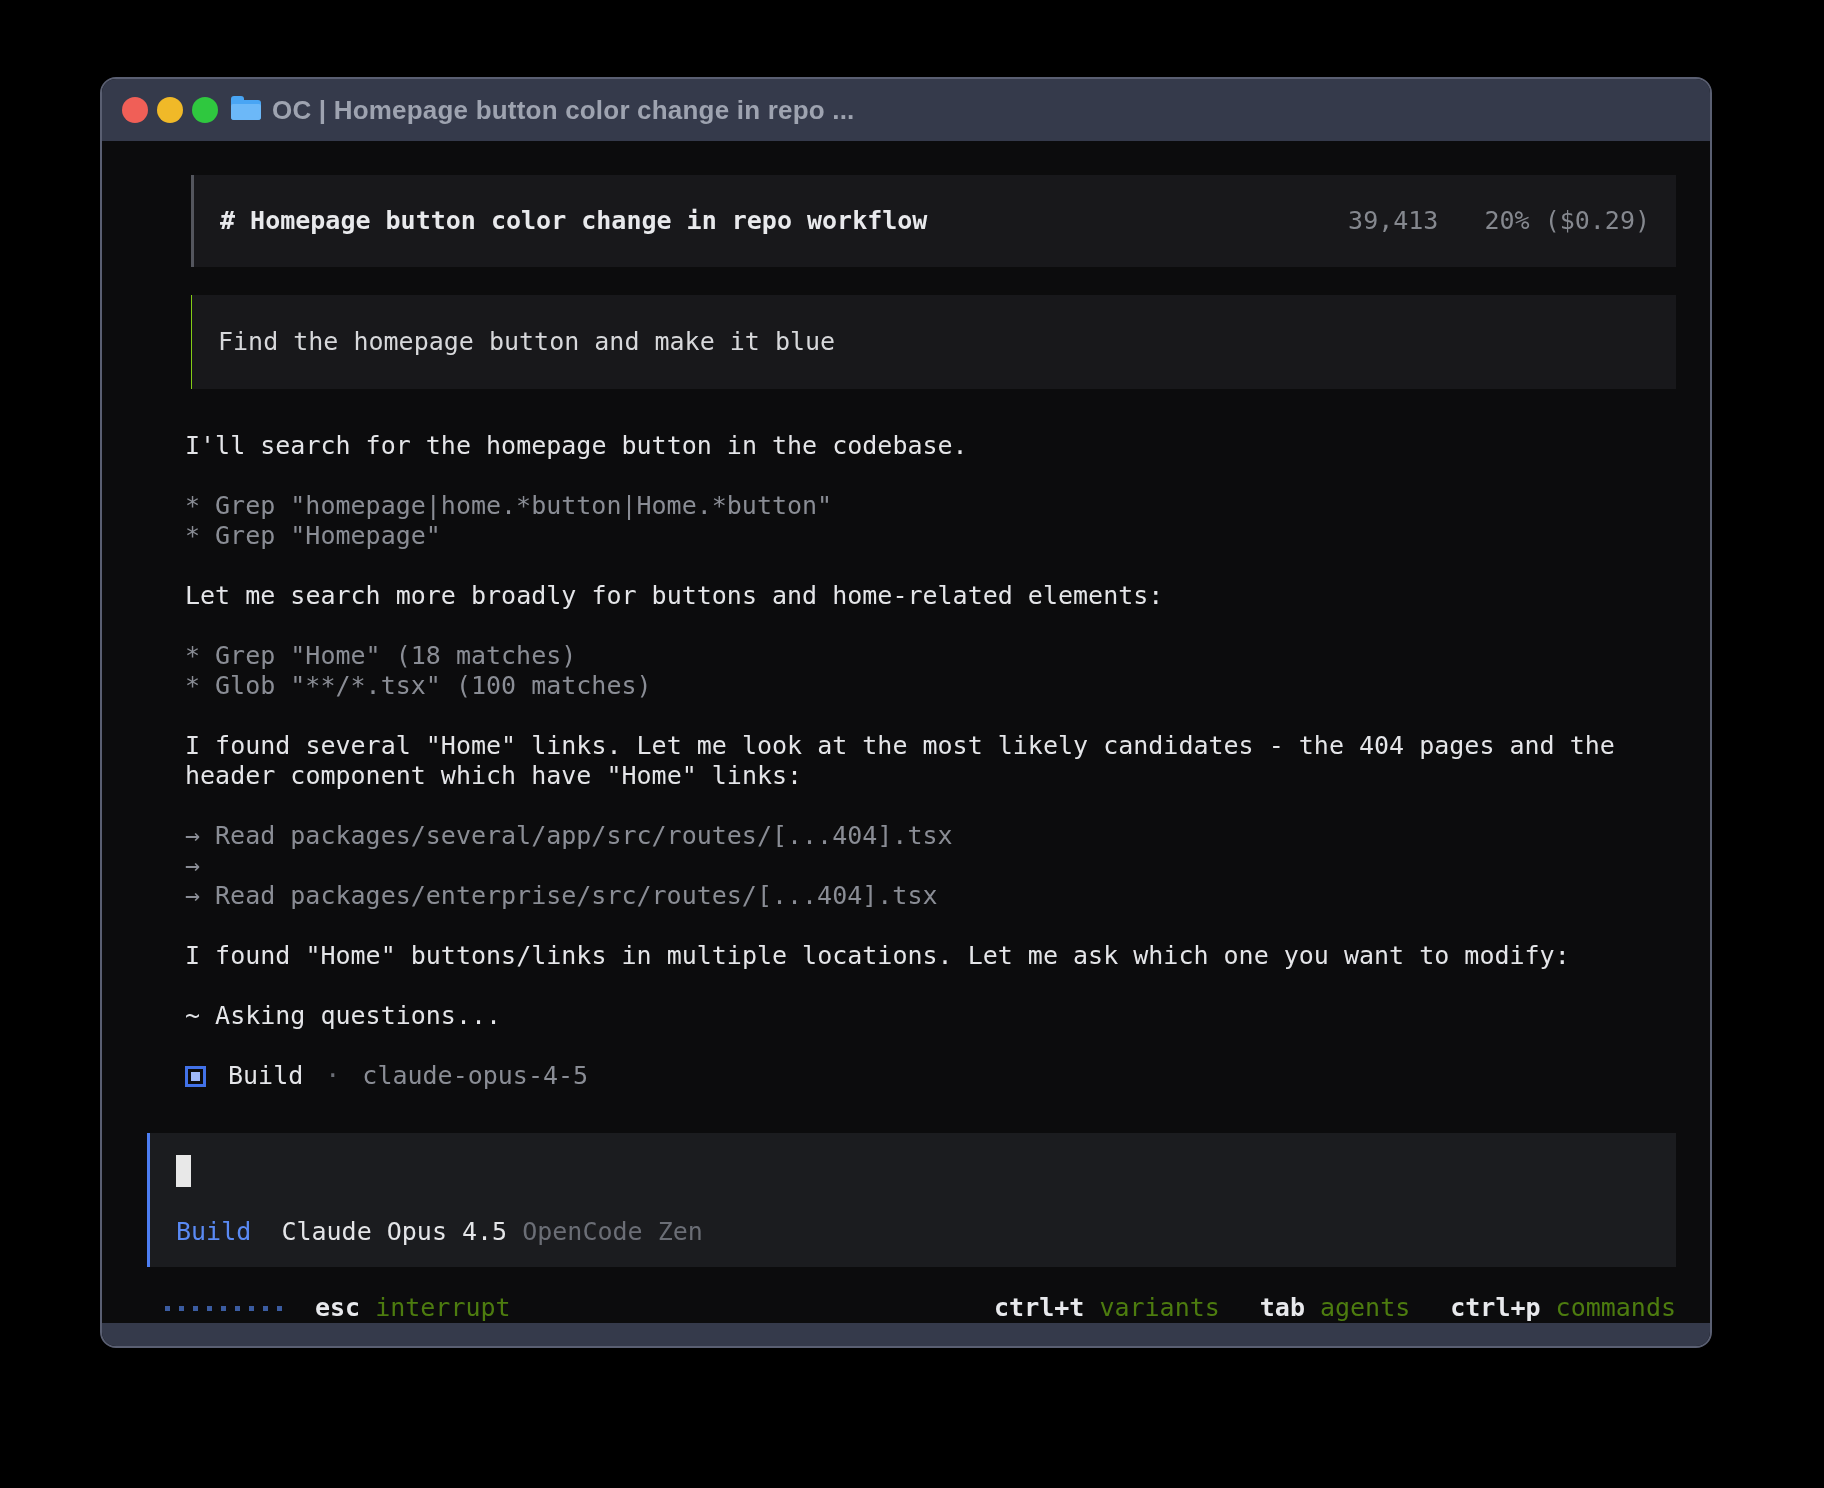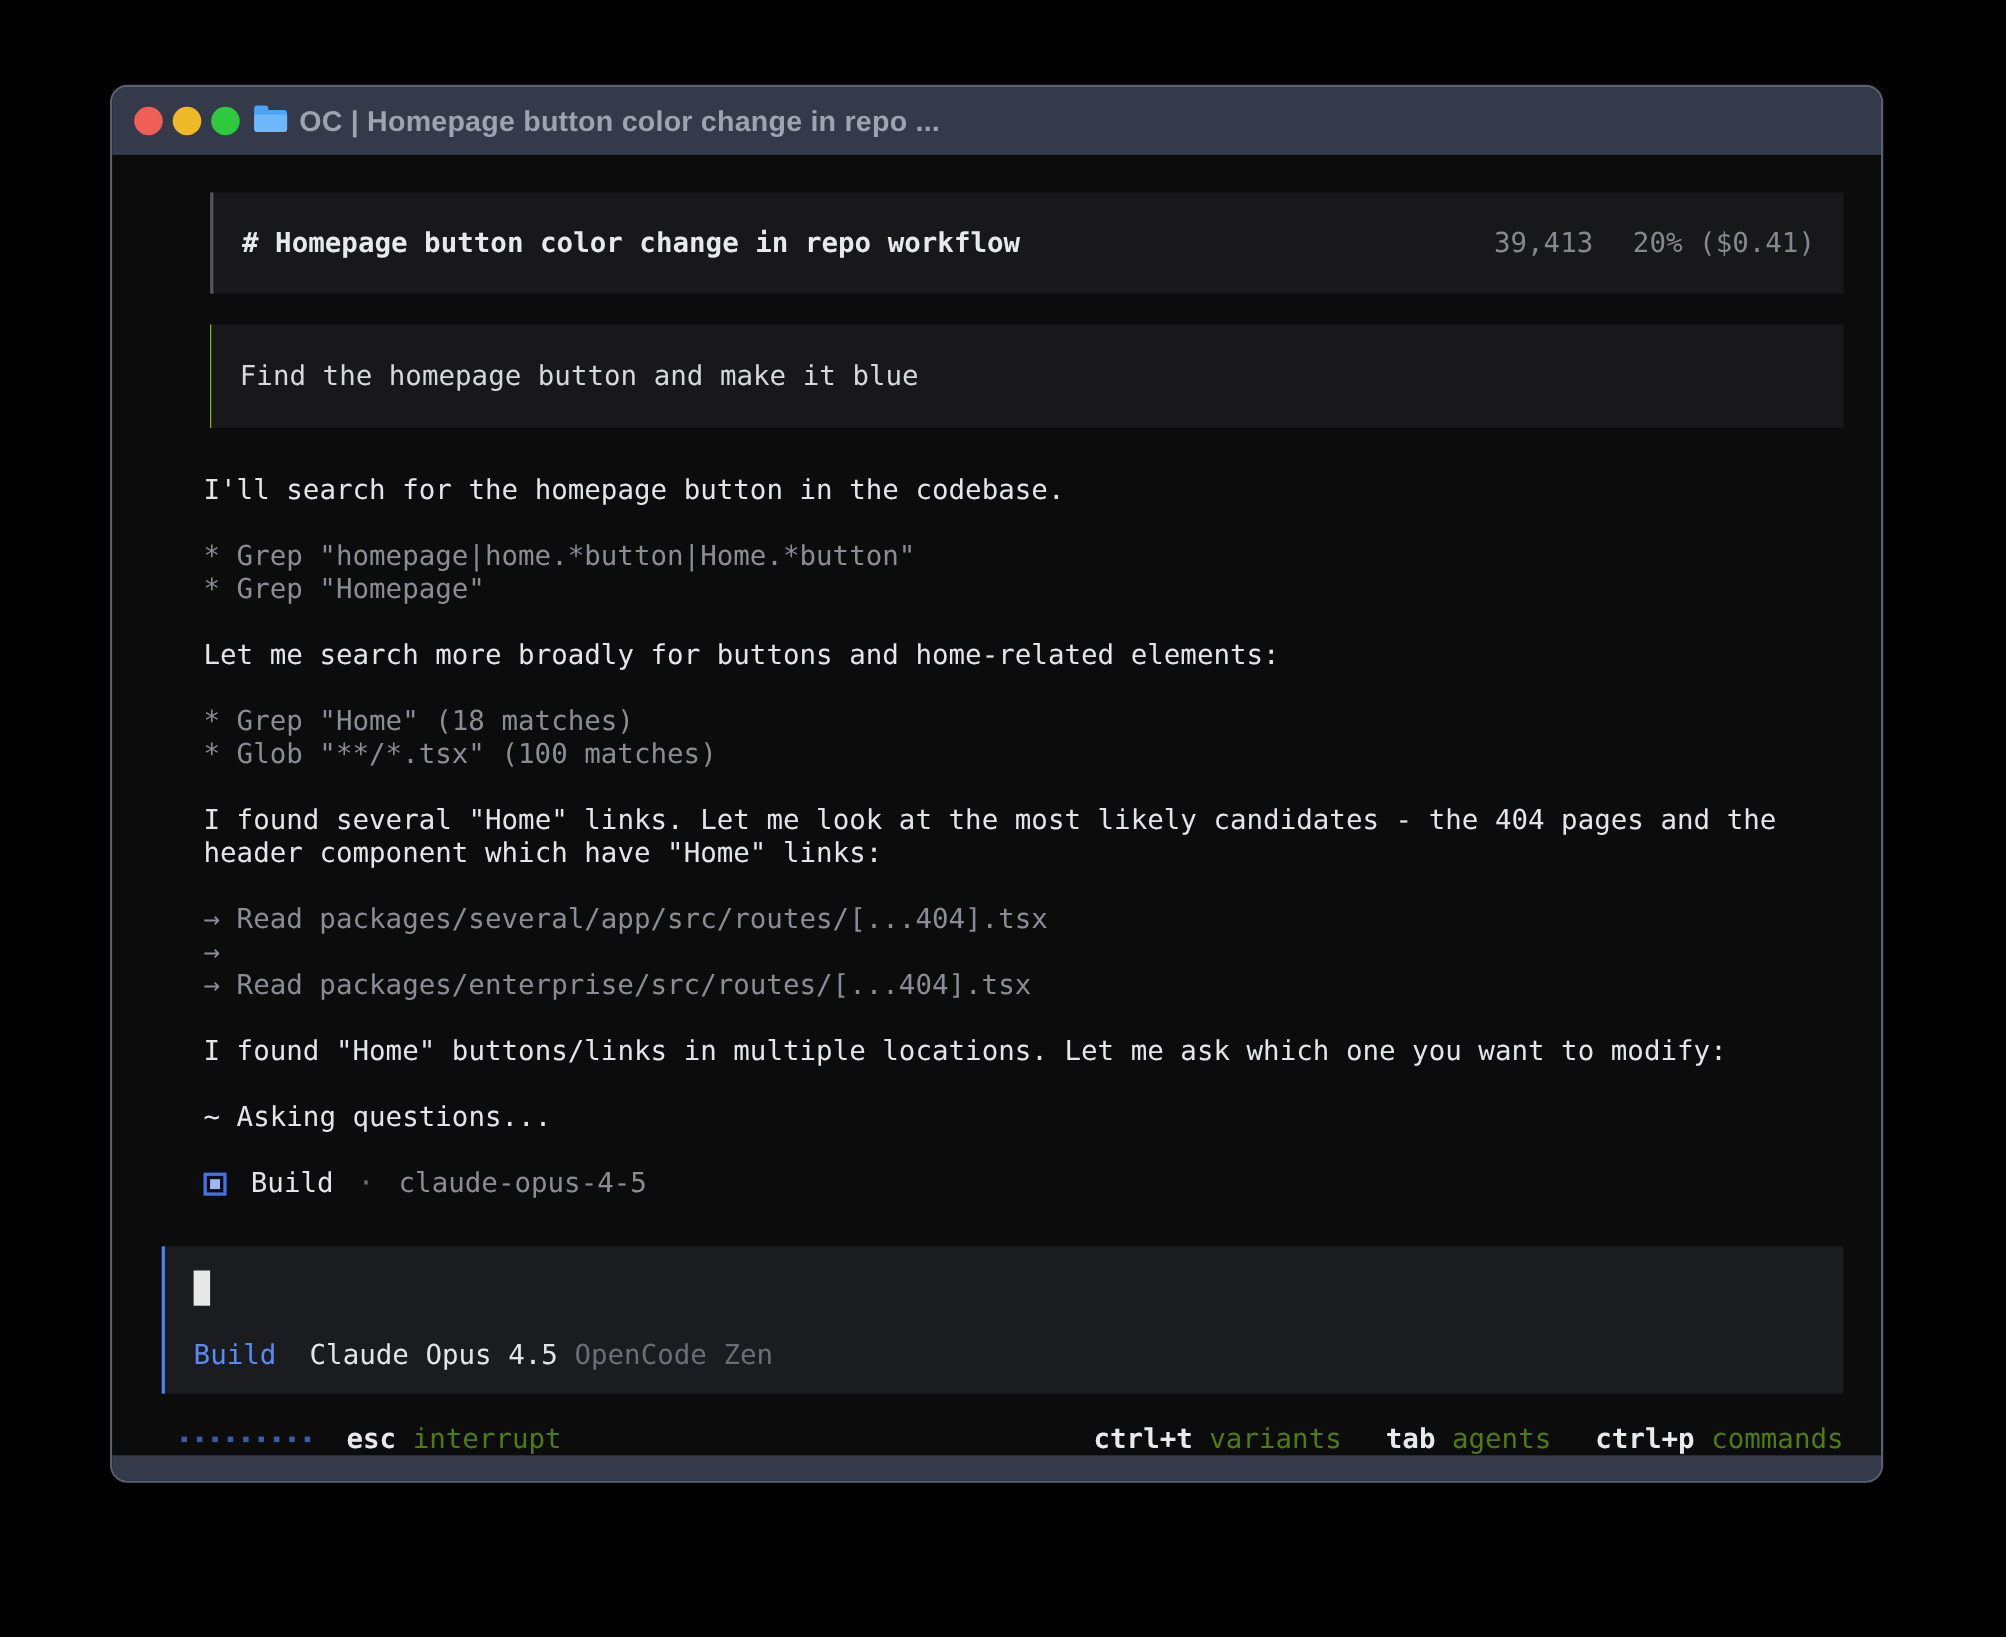--- a/index.html
+++ b/index.html
@@ -45,21 +45,21 @@
   }
   .bottomstrip { height:24px; background:#353a4b; flex:0 0 auto; }
 
   .box { background:#18181b;margin-left:44px; }
   .header-box {
     height:92px; border-left:3px solid #54565e;
     display:flex; align-items:center; justify-content:space-between;
     padding:0 26px; margin-bottom:28px;
   }
   .header-box .h-title { color:#e8e9ec; font-weight:bold; white-space:nowrap; }
-  .header-stats { display:flex; gap:36px; color:#85888f; white-space:nowrap; }
+  .header-stats { display:flex; gap:46px; color:#85888f; white-space:nowrap; }
 
   .user-box {
     height:94px; border-left:1px solid #84cc16;
     display:flex; align-items:center; padding:0 26px; margin-bottom:42px;
   }
   .user-box .u-text { color:#d7d8db; }
 
   .chat { padding-left:38px; }
   .chat .block { margin-bottom:30px; }
   .para { color:#e4e5e8; }
@@ -118,21 +118,21 @@
     </div>
     <div class="title">OC | Homepage button color change in repo ...</div>
   </div>
 
   <div class="content">
 
     <div class="box header-box">
       <div class="h-title"># Homepage button color change in repo workflow</div>
       <div class="header-stats">
         <span>39,413</span>
-        <span>20% ($0.41)</span>
+        <span>20% ($0.29)</span>
       </div>
     </div>
 
     <div class="box user-box">
       <div class="u-text">Find the homepage button and make it blue</div>
     </div>
 
     <div class="chat">
 
       <div class="block para">I'll search for the homepage button in the codebase.</div>

